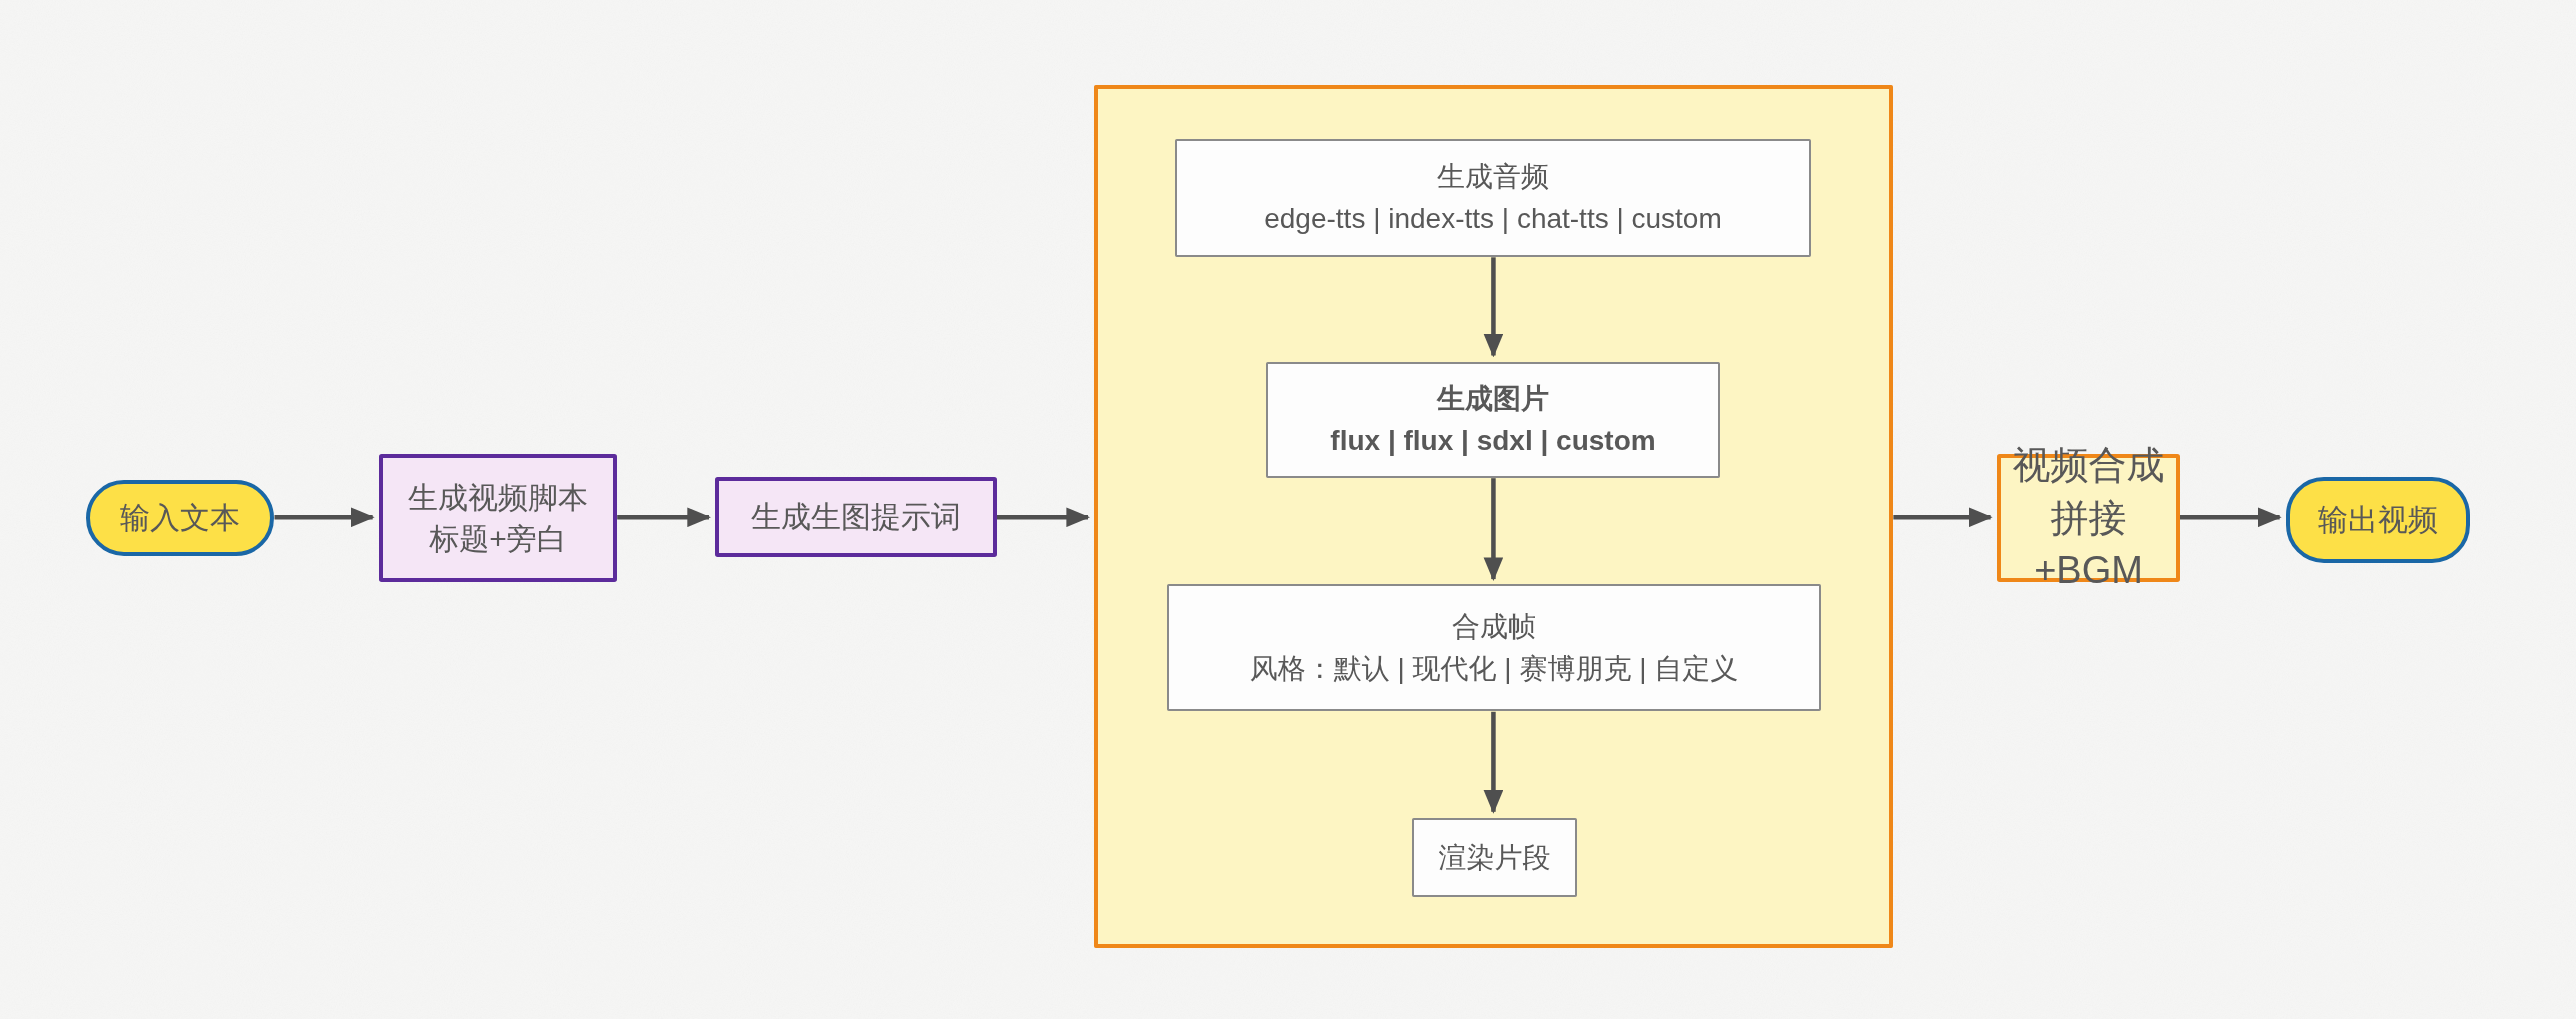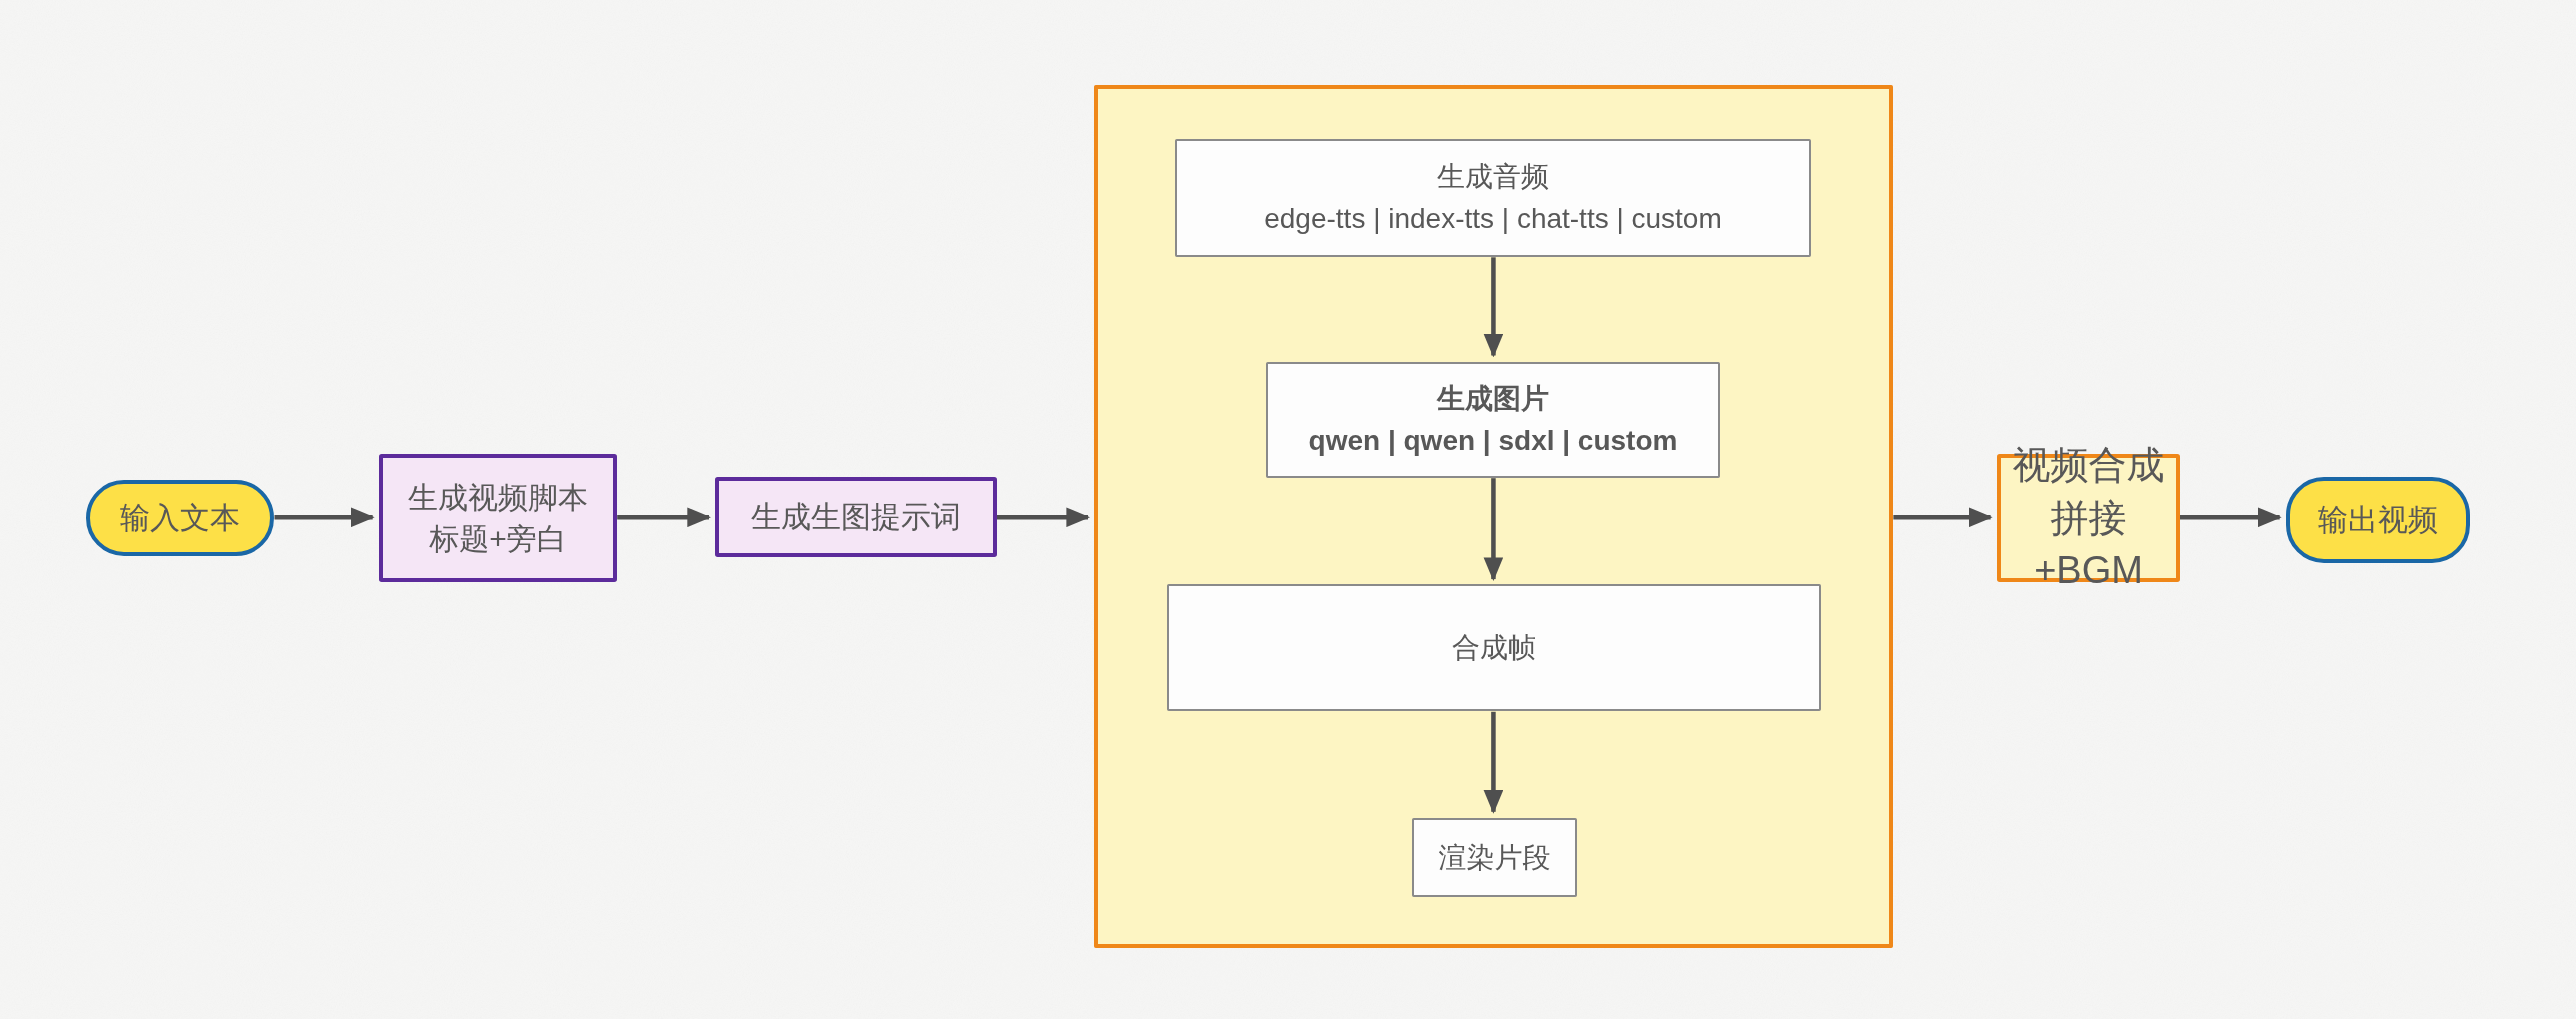--- a/index.html
+++ b/index.html
@@ -135,25 +135,26 @@
     <span>生成生图提示词</span>
   </div>
 
   <div class="node step" id="box-audio">
     <span>生成音频</span>
     <span>edge-tts | index-tts | chat-tts | custom</span>
   </div>
 
   <div class="node step" id="box-image">
     <span>生成图片</span>
-    <span>qwen | qwen | sdxl | custom</span>
+    <span>flux | flux | sdxl | custom</span>
   </div>
 
   <div class="node step" id="box-frame">
     <span>合成帧</span>
+    <span>风格：默认 | 现代化 | 赛博朋克 | 自定义</span>
   </div>
 
   <div class="node step" id="box-render">
     <span>渲染片段</span>
   </div>
 
   <div class="node compose" id="box-compose">
     <span>视频合成</span>
     <span>拼接+BGM</span>
   </div>

